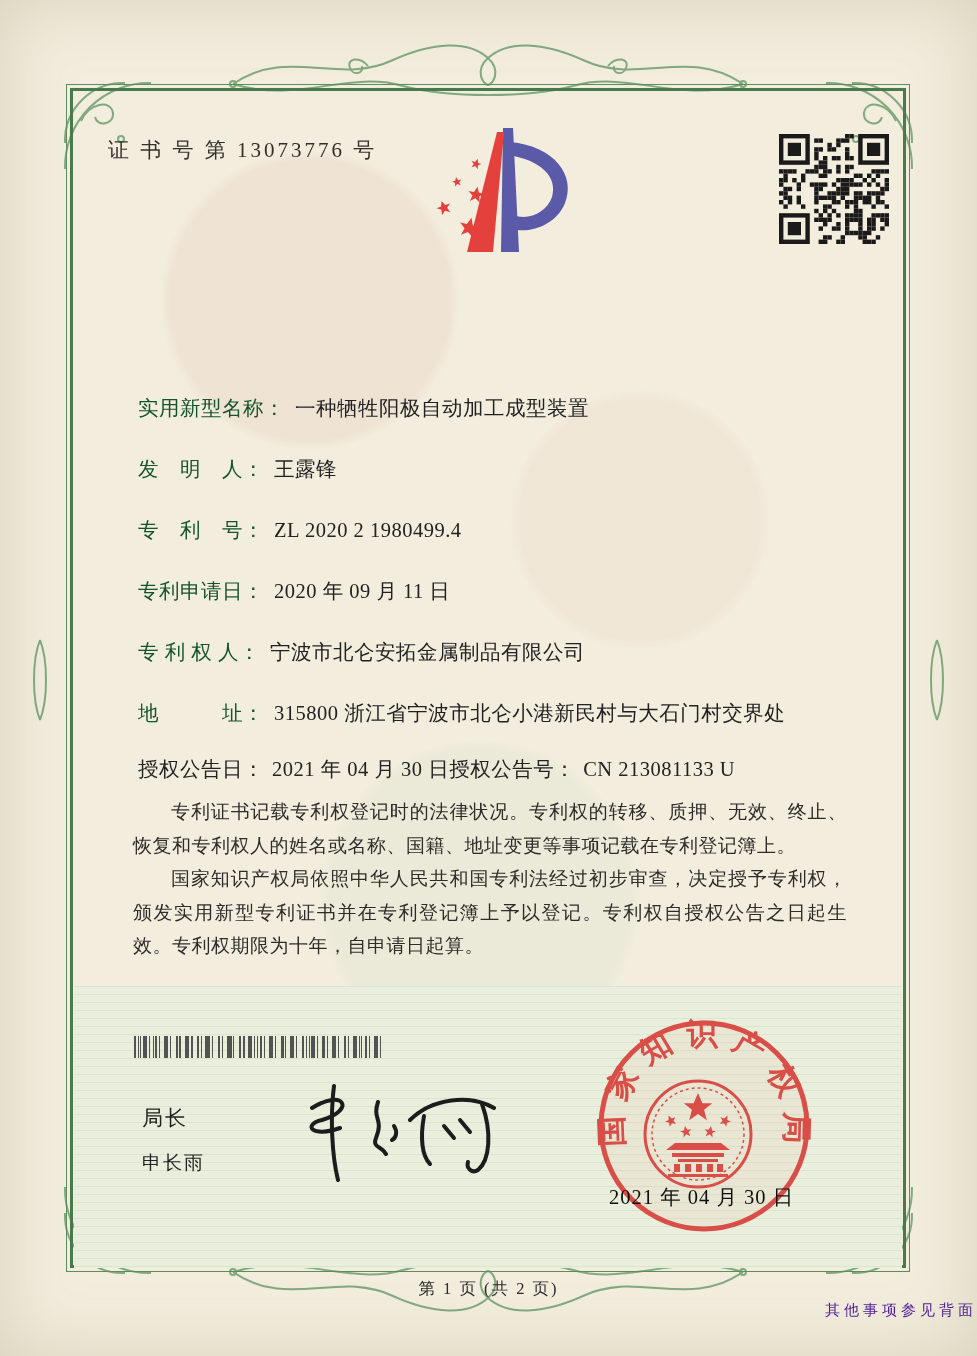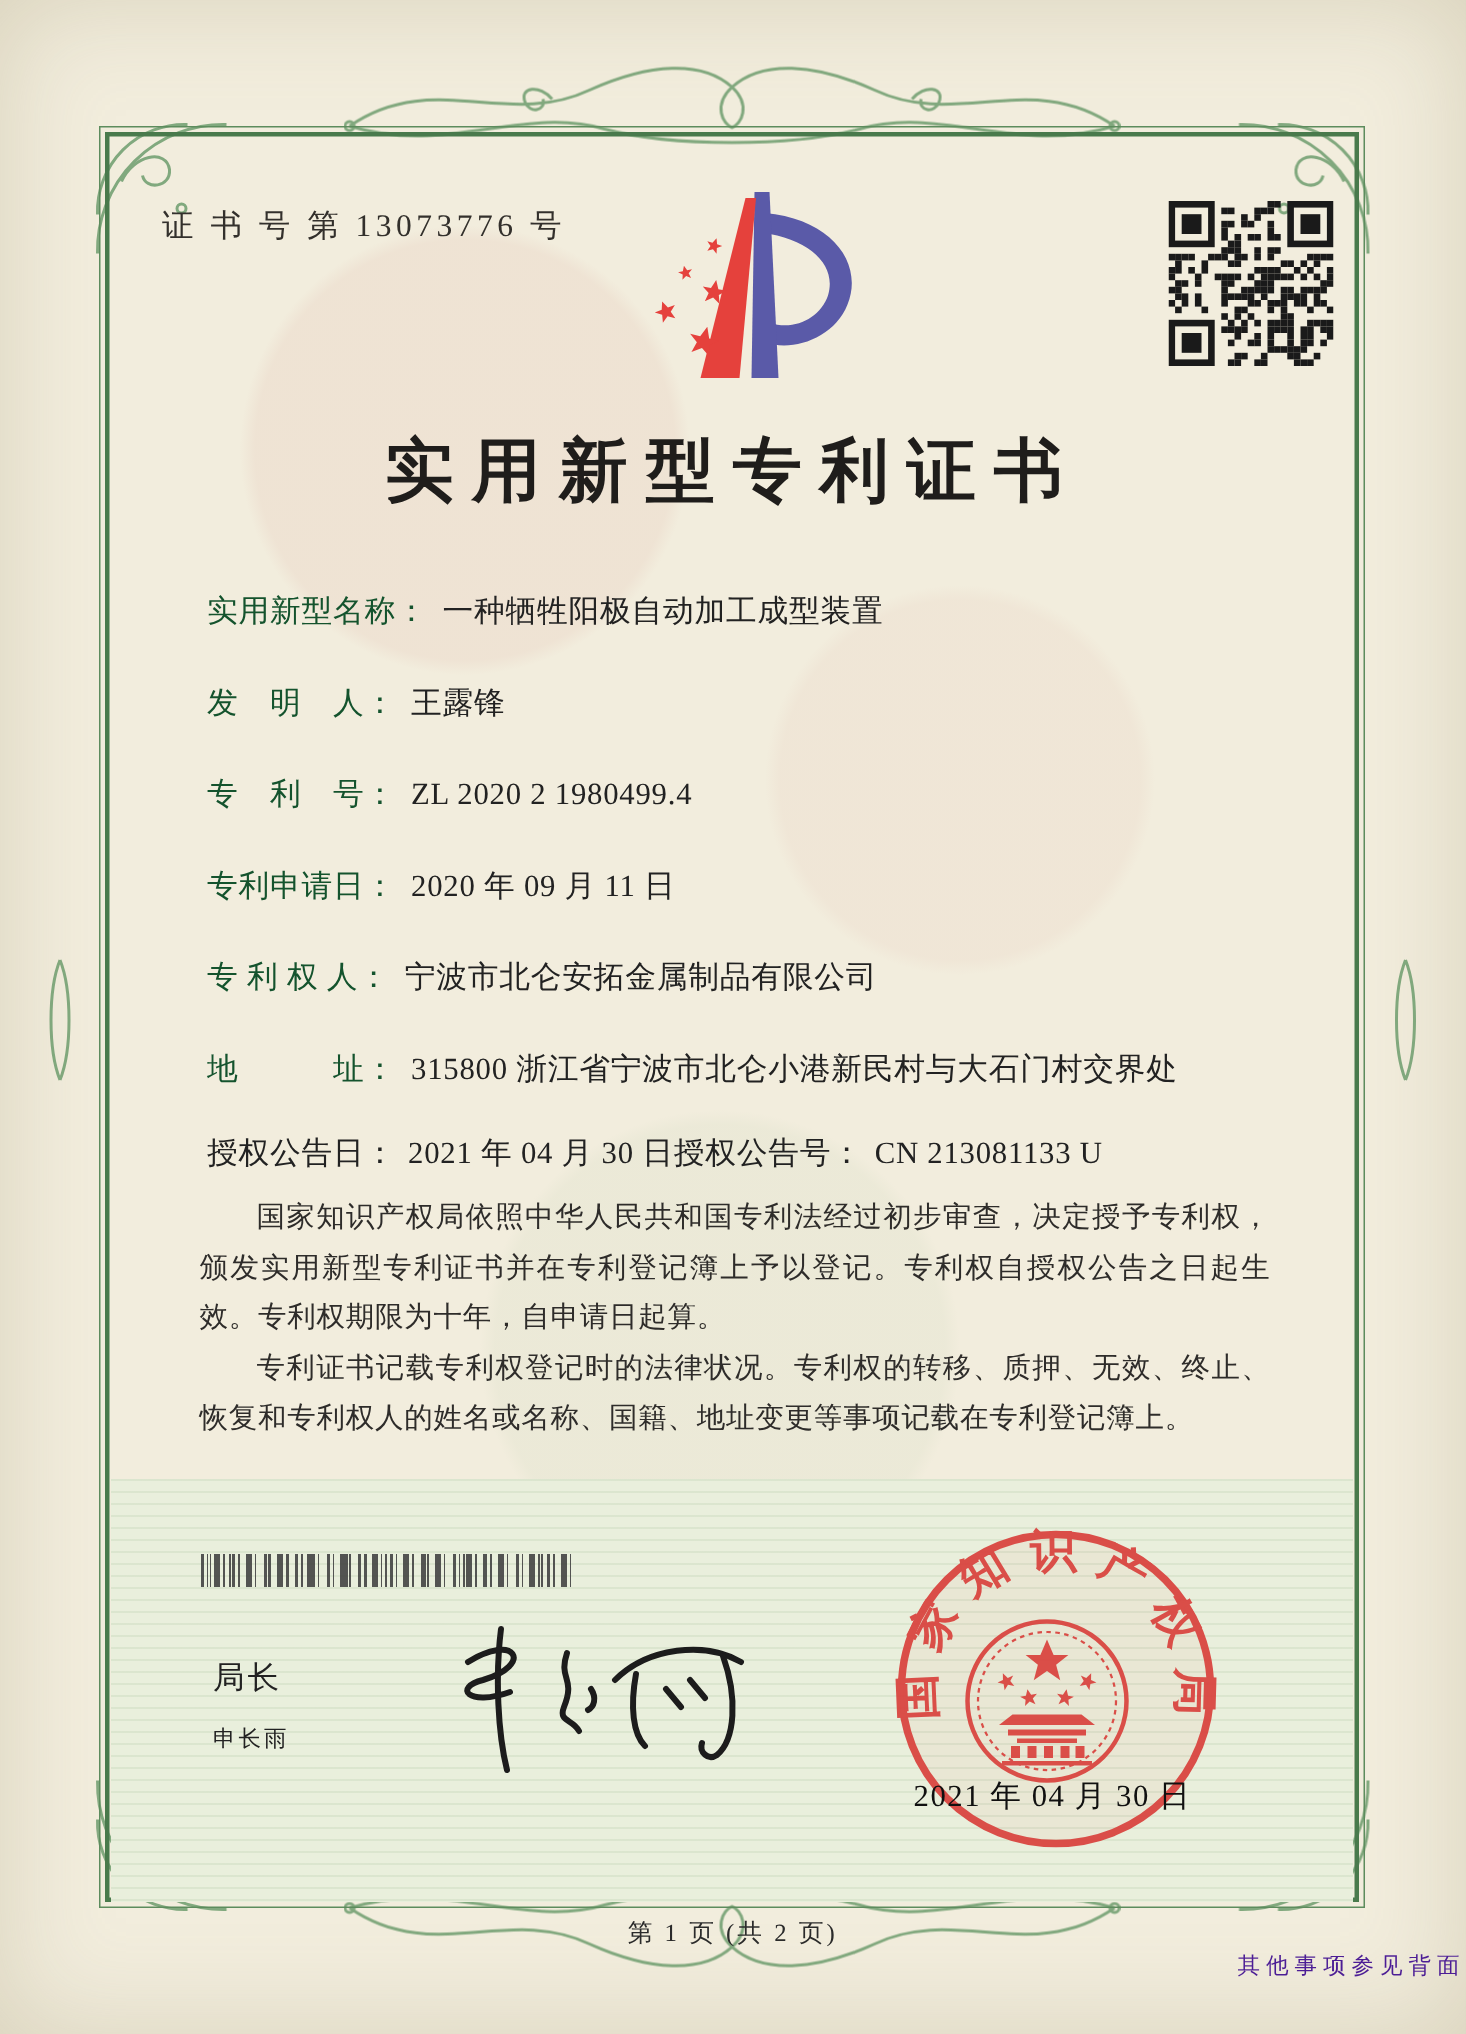--- a/index.html
+++ b/index.html
@@ -61,21 +61,21 @@
   }
   .body-text p{margin:0;text-indent:2em;}
   .barcode{
     position:absolute;left:134px;top:1036px;width:252px;height:22px;
     background:
       repeating-linear-gradient(90deg,#3a3a3a 0 2px,transparent 2px 4px,#3a3a3a 4px 5px,transparent 5px 9px,#3a3a3a 9px 13px,transparent 13px 15px,#3a3a3a 15px 16px,transparent 16px 21px),
       repeating-linear-gradient(90deg,transparent 0 6px,#3a3a3a 6px 7px,transparent 7px 13px);
     opacity:.85;
   }
   .director-title{position:absolute;left:142px;top:1104px;font-size:21px;color:#222;letter-spacing:2px;}
-  .director-name{position:absolute;left:142px;top:1150px;font-size:15px;color:#222;letter-spacing:2px;}
+  .director-name{position:absolute;left:142px;top:1150px;font-size:19px;color:#222;letter-spacing:2px;}
   .signature{position:absolute;left:282px;top:1068px;}
   .seal{position:absolute;left:596px;top:1018px;}
   .seal-date{position:absolute;left:609px;top:1183px;font-size:20.5px;color:#101010;letter-spacing:1px;z-index:5;}
   .page-info{position:absolute;left:0;right:0;top:1246px;text-align:center;font-size:16.5px;color:#2b2b2b;letter-spacing:2px;margin-top:32px;}
   .back-note{position:absolute;left:0;right:0;top:1301px;text-align:right;font-size:15px;color:#4c1d95;letter-spacing:4px;}
 </style>
 </head>
 <body>
 
 <div class="page">
@@ -364,21 +364,20 @@
       <rect x="4" y="4" width="20" height="20" fill="#f2eddd"></rect>
       <rect x="8" y="8" width="12" height="12" fill="#1a1a1a"></rect>
       <rect x="72" y="0" width="28" height="28" fill="#1a1a1a"></rect>
       <rect x="76" y="4" width="20" height="20" fill="#f2eddd"></rect>
       <rect x="80" y="8" width="12" height="12" fill="#1a1a1a"></rect>
       <rect x="0" y="72" width="28" height="28" fill="#1a1a1a"></rect>
       <rect x="4" y="76" width="20" height="20" fill="#f2eddd"></rect>
       <rect x="8" y="80" width="12" height="12" fill="#1a1a1a"></rect>
     </svg>
 
-  <div class="title">实用新型专利证书</div>
 
   <div class="fields">
     <div class="field-row">
       <span class="lbl">实用新型名称：</span><span class="val">一种牺牲阳极自动加工成型装置</span>
     </div>
     <div class="field-row">
       <span class="lbl">发　明　人：</span><span class="val">王露锋</span>
     </div>
     <div class="field-row">
       <span class="lbl">专　利　号：</span><span class="val">ZL 2020 2 1980499.4</span>
@@ -392,22 +391,22 @@
     <div class="field-row">
       <span class="lbl">地　　　址：</span><span class="val">315800 浙江省宁波市北仑小港新民村与大石门村交界处</span>
     </div>
   </div>
 
   <div class="grant-row">
     <span>授权公告日：</span><span class="val">2021 年 04 月 30 日</span><span class="pair2">授权公告号：</span><span class="val">CN 213081133 U</span>
   </div>
 
   <div class="body-text">
+    <p>专利证书记载专利权登记时的法律状况。专利权的转移、质押、无效、终止、恢复和专利权人的姓名或名称、国籍、地址变更等事项记载在专利登记簿上。</p>
     <p>国家知识产权局依照中华人民共和国专利法经过初步审查，决定授予专利权，颁发实用新型专利证书并在专利登记簿上予以登记。专利权自授权公告之日起生效。专利权期限为十年，自申请日起算。</p>
-    <p>专利证书记载专利权登记时的法律状况。专利权的转移、质押、无效、终止、恢复和专利权人的姓名或名称、国籍、地址变更等事项记载在专利登记簿上。</p>
   </div>
 
   <div class="barcode"></div>
 
   <div class="director-title">局长</div>
   <div class="director-name">申长雨</div>
 
   <svg class="signature" width="235" height="128" viewBox="0 0 235 128">
     <g stroke="#1c1c1c" stroke-width="4" fill="none" stroke-linecap="round">
       <path d="M52,18 C48,50 50,88 56,112"></path>

